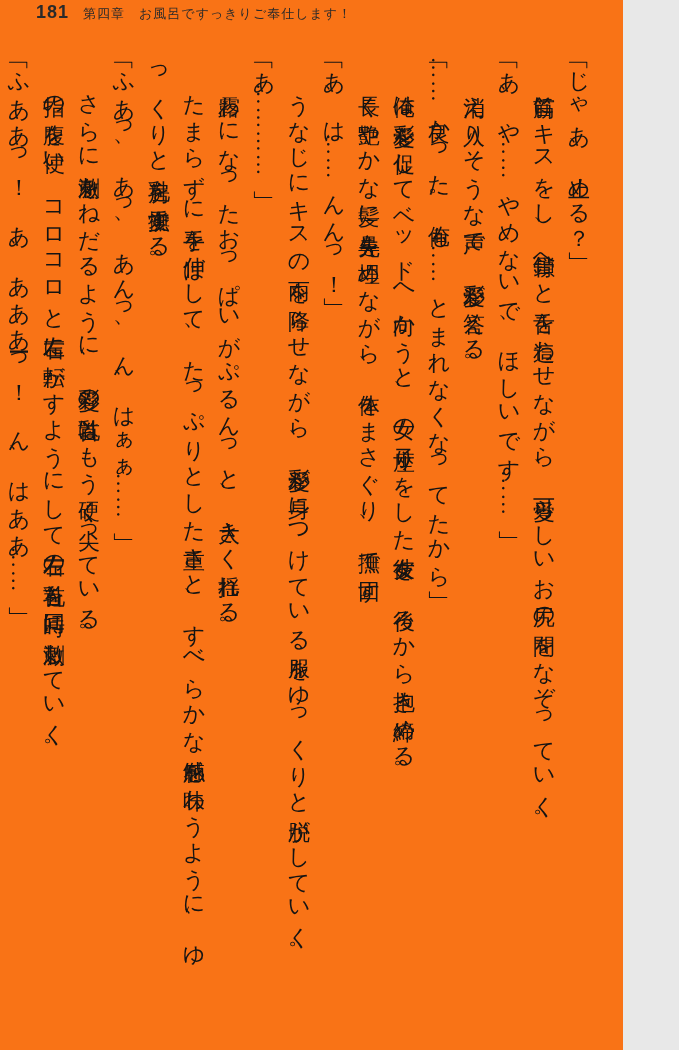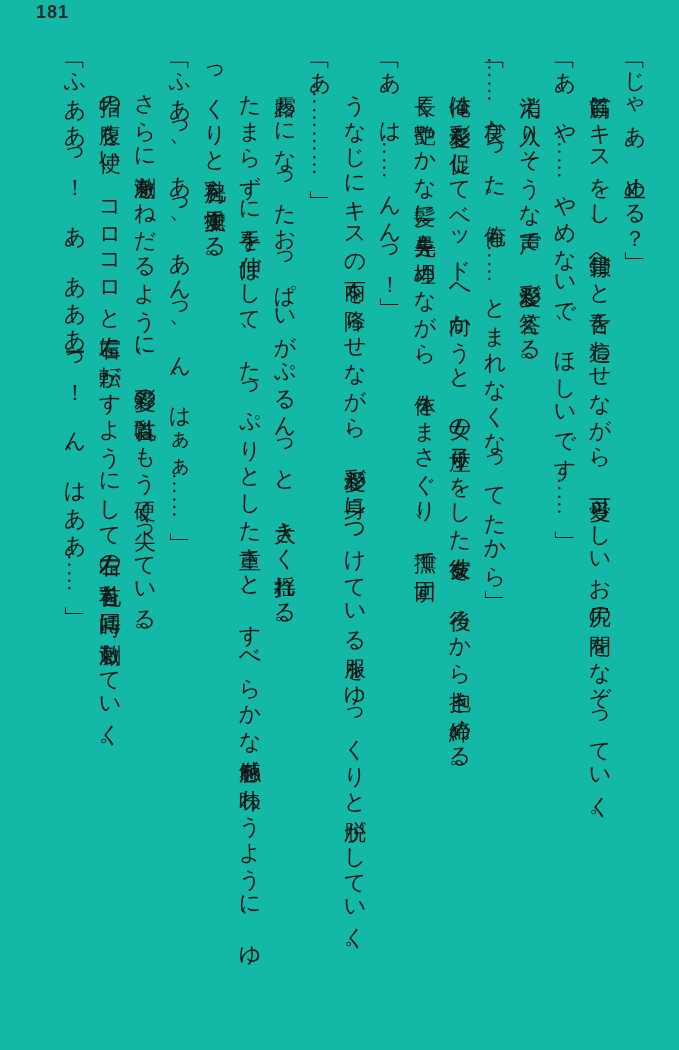--- a/index.html
+++ b/index.html
@@ -2,23 +2,23 @@
 <html lang="ja"><head>
 <meta charset="utf-8">
 <style>
   html, body {
     margin: 0;
     padding: 0;
     background: #e8e8e8;
   }
   .page {
     position: relative;
-    width: 679px;
+    width: 623px;
     height: 1050px;
-    background: #14b8a6;
+    background: #f97316;
     overflow: hidden;
     font-family: "Liberation Serif", "DejaVu Serif", serif;
     color: #141414;
   }
   
   .running-head {
     position: absolute;
     top: 2px;
     left: 36px;
     display: flex;
@@ -57,20 +57,21 @@
     text-indent: 23.5px;        
   }
 </style>
 </head>
 <body>
 
 <div class="page">
 
   <div class="running-head">
     <span class="page-number">181</span>
+    <span class="chapter-title">第四章　お風呂ですっきりご奉仕します！</span>
   </div>
 
   <div class="text-body">
     <div class="col">「じゃあ、止める？」</div>
     <div class="col indent">首筋にキスをし、鎖骨へと舌を這わせながら、可愛らしいお尻の間をなぞっていく。</div>
     <div class="col">「あ、や……やめないで、ほしいです……」</div>
     <div class="col indent">消え入りそうな声で、彩愛が答える。</div>
     <div class="col">「……良かった。俺も……とまれなくなってたから」</div>
     <div class="col indent">俺は彩愛を促してベッドへ向かうと、女の子座りをした彼女を、後ろから抱き締める。</div>
     <div class="col indent">長く艶やかな髪に鼻先を埋めながら、体をまさぐり、撫で回す。</div>

